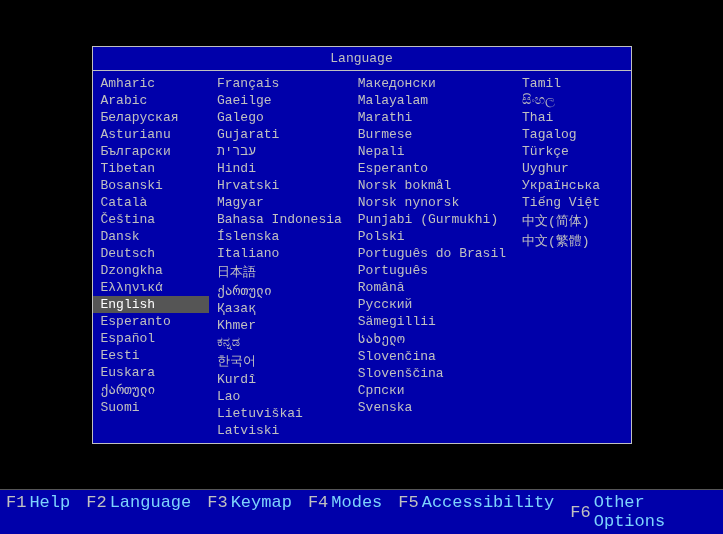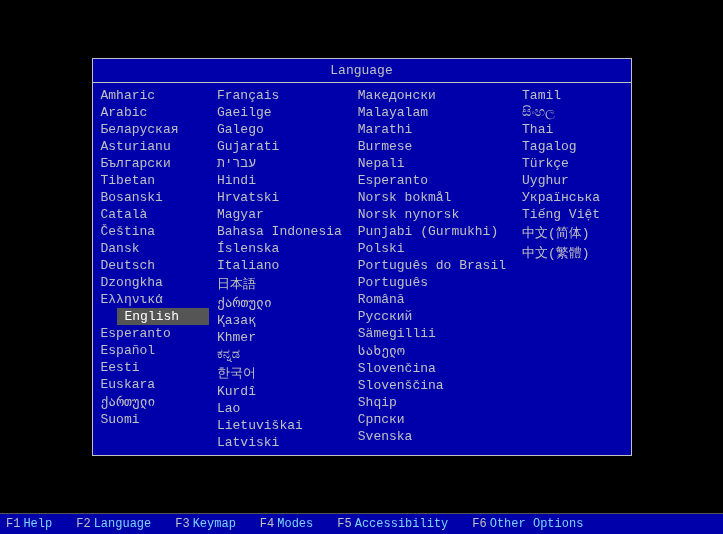--- a/index.html
+++ b/index.html
@@ -46,31 +46,30 @@
     }
     .lang-item {
       padding: 1px 8px;
       cursor: pointer;
       color: #c0c0c0;
       white-space: nowrap;
     }
     .lang-item.selected {
       background: #555;
       color: #fff;
-      margin-left: 24px;
     }
     #footer {
       background: #0000aa;
       color: #c0c0c0;
       padding: 3px 6px;
       display: flex;
-      gap: 24px;
+      gap: 16px;
       align-items: flex-start;
       border-top: 1px solid #555;
-      font-size: 12px;
+      font-size: 17px;
     }
     .footer-item {
       display: flex;
       gap: 3px;
       align-items: center;
     }
     .footer-key {
       color: #c0c0c0;
     }
     .footer-label {
@@ -141,21 +140,20 @@
           <div class="lang-item">Punjabi (Gurmukhi)</div>
           <div class="lang-item">Polski</div>
           <div class="lang-item">Português do Brasil</div>
           <div class="lang-item">Português</div>
           <div class="lang-item">Română</div>
           <div class="lang-item">Русский</div>
           <div class="lang-item">Sämegillii</div>
           <div class="lang-item">სახელო</div>
           <div class="lang-item">Slovenčina</div>
           <div class="lang-item">Slovenščina</div>
-          <div class="lang-item">Shqip</div>
           <div class="lang-item">Српски</div>
           <div class="lang-item">Svenska</div>
         </div>
         <div class="lang-col">
           <div class="lang-item">Tamil</div>
           <div class="lang-item">සිංහල</div>
           <div class="lang-item">Thai</div>
           <div class="lang-item">Tagalog</div>
           <div class="lang-item">Türkçe</div>
           <div class="lang-item">Uyghur</div>

